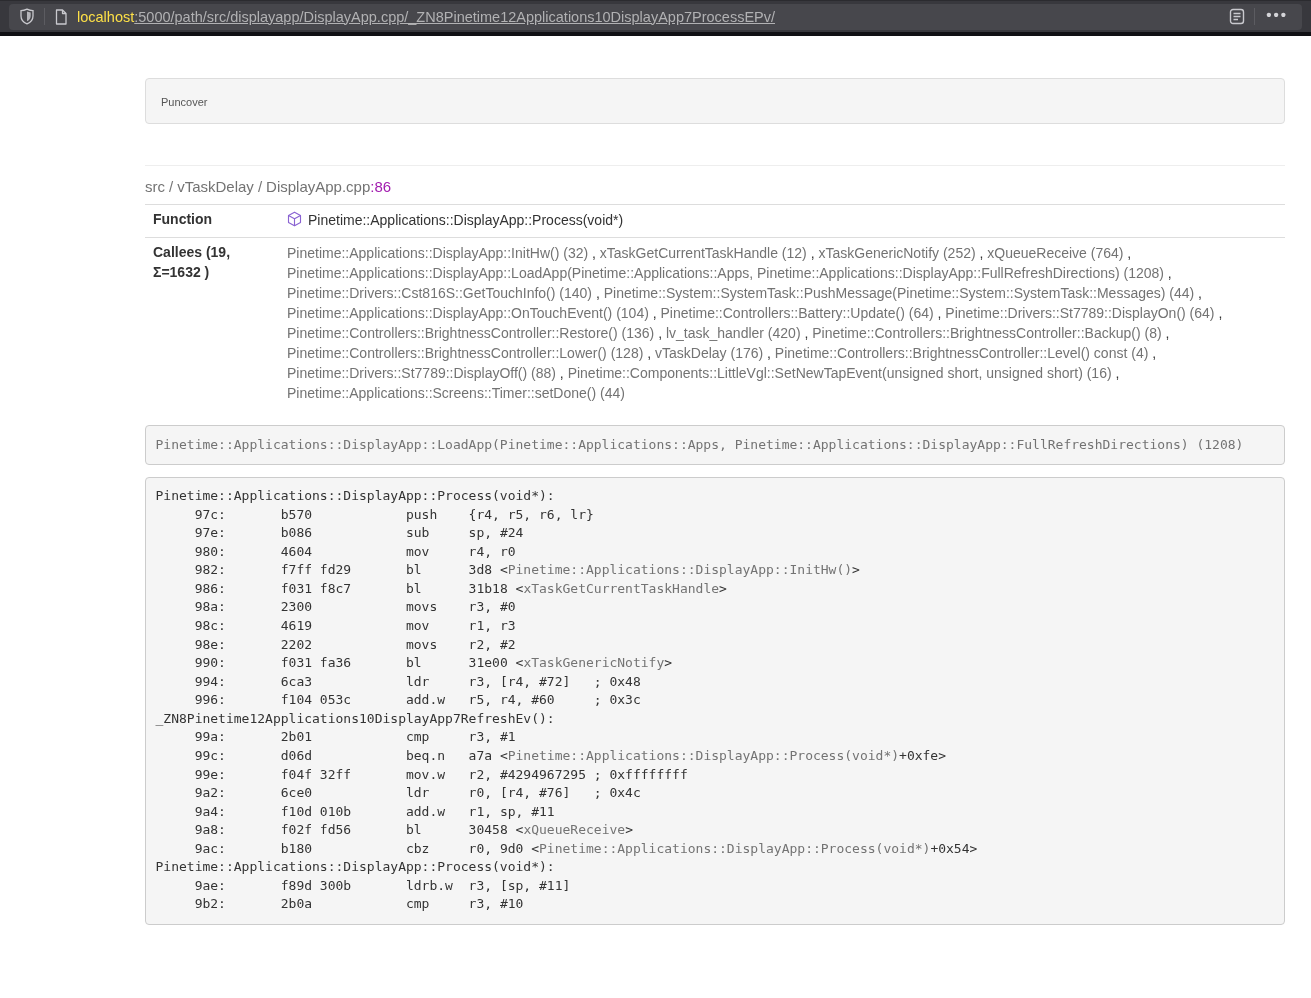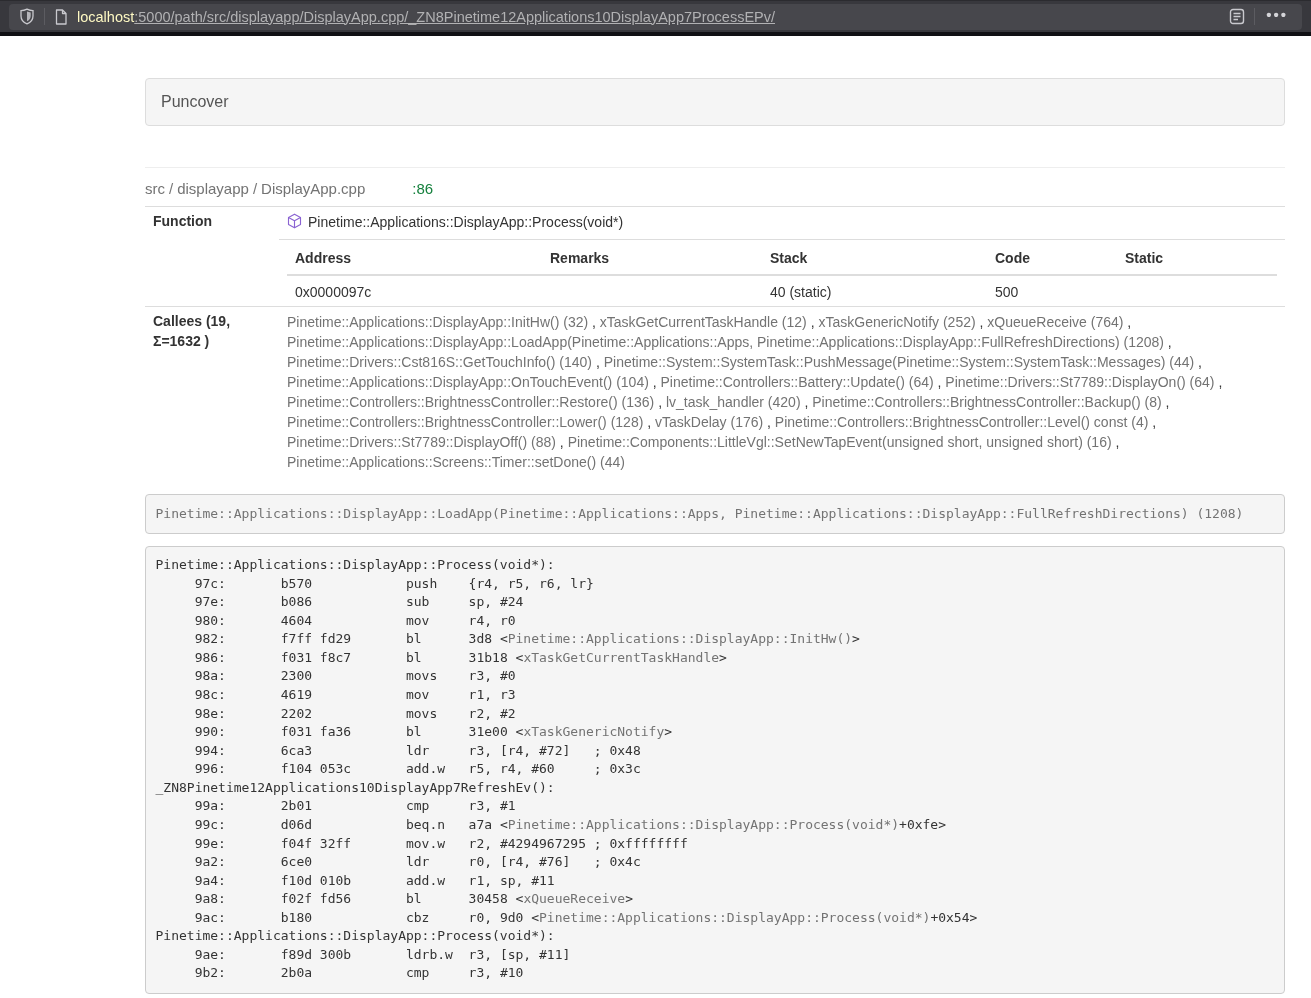--- a/index.html
+++ b/index.html
@@ -19,40 +19,40 @@
     display:flex; align-items:center; padding:0 9px;
   }
   .url-bar{
     flex:1; height:26px; background:#47474c; border-radius:4px;
     display:flex; align-items:center; padding:0 10px;
     color:#b1b1b3; font-size:14.5px; overflow:hidden;
   }
   .url-bar .vdiv{ width:1px; height:17px; background:#5c5c61; margin:0 9px; flex:none; }
   .chrome-icon{ display:inline-flex; align-items:center; flex:none; }
   .url-text{ flex:1; white-space:nowrap; overflow:hidden; margin-left:9px; }
-  .url-host{ color:#fef9c3; }
+  .url-host{ color:#fde047; }
   .url-rest{ color:#b1b1b3;text-decoration:underline; }
   .dots{ letter-spacing:2px; color:#d4d4d8; font-size:15px; font-weight:bold; flex:none; padding:0 4px 4px 2px;}
 
   
   .content{ position:absolute; left:145px; width:1140px; top:36px; }
 
   .panel{
     margin-top:42px; background:#f5f5f5;
     border:1px solid #ddd; border-radius:4px;
     padding:14px 15px;
   }
-  .panel-title{ font-size:16px; color:#555;text-align:center; }
+  .panel-title{ font-size:11px; color:#555;text-align:center; }
 
   hr.sep{ border:0; border-top:1px solid #eee; margin:41px 0 0 0; }
 
   .breadcrumb{ margin-top:11px; font-size:15px; line-height:20px; }
   a.lnk{ color:#737373; text-decoration:none; }
   .crumb-sep{ color:#777; padding:0 4px; }
-  .crumb-line{ color:#15803d;margin-left:47px; }
+  .crumb-line{ color:#a21caf; }
 
   table.fn{ width:100%; border-collapse:collapse; margin-top:7px; margin-bottom:17px; }
   table.fn th.rowlabel{
     width:134px; text-align:left; vertical-align:top;
     font-weight:bold; padding:4px 8px; border-top:1px solid #ddd;
     line-height:20px;
   }
   table.fn td.cell{ padding:5px 8px; border-top:1px solid #ddd; line-height:20px; vertical-align:top; }
   table.fn td.noborder{ border-top:none; }
   td.inner-wrap{ padding:2px 8px 0 8px !important; }
@@ -107,59 +107,34 @@
 
 <div class="content">
 
   <div class="panel">
     <span class="panel-title">Puncover</span>
   </div>
 
   <hr class="sep">
 
   <div class="breadcrumb">
-    <a class="lnk" href="#">src</a><span class="crumb-sep">/</span><a class="lnk" href="#">displayapp</a><span class="crumb-sep">/</span><a class="lnk" href="#">DisplayApp.cpp</a><span class="crumb-line">:86</span>
+    <a class="lnk" href="#">src</a><span class="crumb-sep">/</span><a class="lnk" href="#">vTaskDelay</a><span class="crumb-sep">/</span><a class="lnk" href="#">DisplayApp.cpp</a><span class="crumb-line">:86</span>
   </div>
 
   <table class="fn">
     <tbody>
         <tr>
       <th class="rowlabel">Function</th>
       <td class="cell">
         <span class="cube">
           <svg width="15" height="16" viewBox="0 0 16 17">
             <path d="M8 1.2 L14.4 4.7 V12.3 L8 15.8 L1.6 12.3 V4.7 Z" fill="none" stroke="#8a63d2" stroke-width="1.2" stroke-linejoin="round"></path>
             <path d="M1.6 4.7 L8 8.2 L14.4 4.7 M8 8.2 V15.8" fill="none" stroke="#8a63d2" stroke-width="1.2" stroke-linejoin="round"></path>
           </svg>
         </span><span>Pinetime::Applications::DisplayApp::Process(void*)</span>
-      </td>
-    </tr>
-    <tr>
-      <td class="cell noborder"></td>
-      <td class="cell inner-wrap">
-        <table class="inner">
-          <thead>
-            <tr>
-              <th class="col-addr">Address</th>
-              <th class="col-rem">Remarks</th>
-              <th class="col-stack">Stack</th>
-              <th class="col-code">Code</th>
-              <th>Static</th>
-            </tr>
-          </thead>
-          <tbody>
-            <tr>
-              <td>0x0000097c</td>
-              <td></td>
-              <td>40 (static)</td>
-              <td>500</td>
-              <td></td>
-            </tr>
-          </tbody>
-        </table>
       </td>
     </tr>
     <tr>
       <th class="rowlabel">Callees (19, Σ=1632 )</th>
       <td class="cell"><a href="#" class="lnk">Pinetime::Applications::DisplayApp::InitHw() (32)</a> , <a href="#" class="lnk">xTaskGetCurrentTaskHandle (12)</a> , <a href="#" class="lnk">xTaskGenericNotify (252)</a> , <a href="#" class="lnk">xQueueReceive (764)</a> , <a href="#" class="lnk">Pinetime::Applications::DisplayApp::LoadApp(Pinetime::Applications::Apps, Pinetime::Applications::DisplayApp::FullRefreshDirections) (1208)</a> , <a href="#" class="lnk">Pinetime::Drivers::Cst816S::GetTouchInfo() (140)</a> , <a href="#" class="lnk">Pinetime::System::SystemTask::PushMessage(Pinetime::System::SystemTask::Messages) (44)</a> , <a href="#" class="lnk">Pinetime::Applications::DisplayApp::OnTouchEvent() (104)</a> , <a href="#" class="lnk">Pinetime::Controllers::Battery::Update() (64)</a> , <a href="#" class="lnk">Pinetime::Drivers::St7789::DisplayOn() (64)</a> , <a href="#" class="lnk">Pinetime::Controllers::BrightnessController::Restore() (136)</a> , <a href="#" class="lnk">lv_task_handler (420)</a> , <a href="#" class="lnk">Pinetime::Controllers::BrightnessController::Backup() (8)</a> , <a href="#" class="lnk">Pinetime::Controllers::BrightnessController::Lower() (128)</a> , <a href="#" class="lnk">vTaskDelay (176)</a> , <a href="#" class="lnk">Pinetime::Controllers::BrightnessController::Level() const (4)</a> , <a href="#" class="lnk">Pinetime::Drivers::St7789::DisplayOff() (88)</a> , <a href="#" class="lnk">Pinetime::Components::LittleVgl::SetNewTapEvent(unsigned short, unsigned short) (16)</a> , <a href="#" class="lnk">Pinetime::Applications::Screens::Timer::setDone() (44)</a></td>
     </tr>
   </tbody>
     </table>
 
   <pre class="codebox"><a class="lnk" href="#">Pinetime::Applications::DisplayApp::LoadApp(Pinetime::Applications::Apps, Pinetime::Applications::DisplayApp::FullRefreshDirections) (1208)</a></pre>

